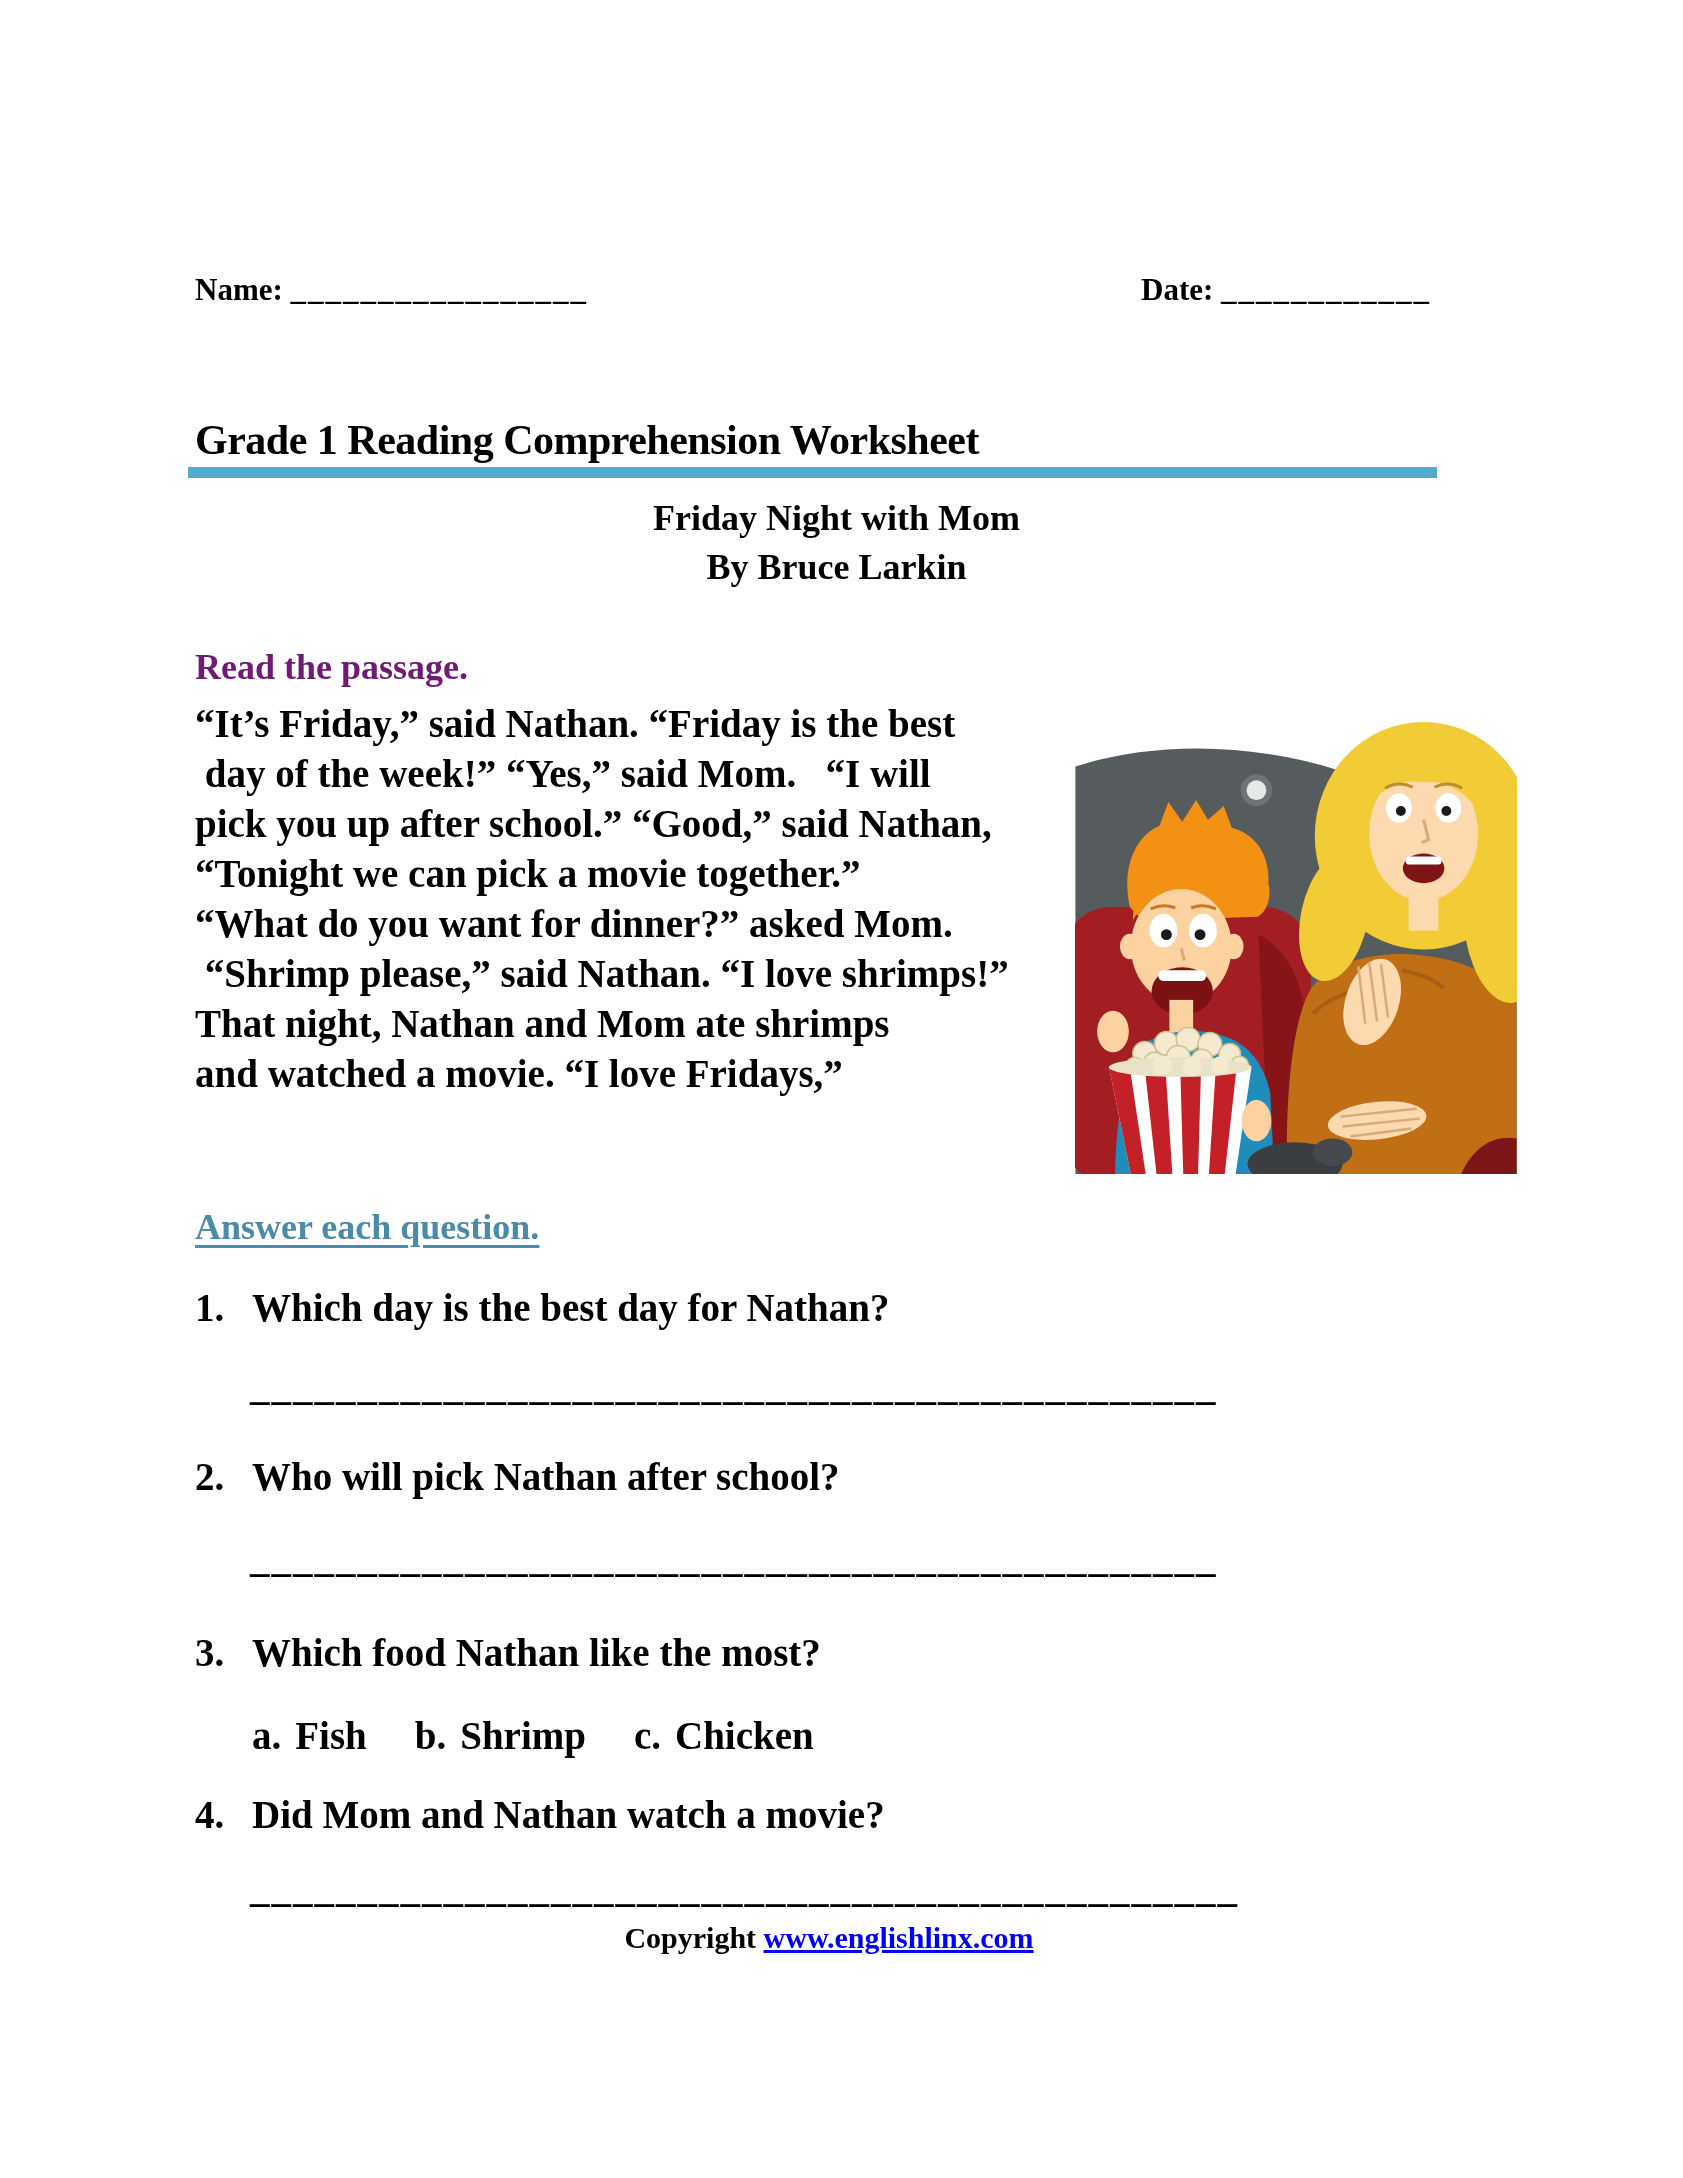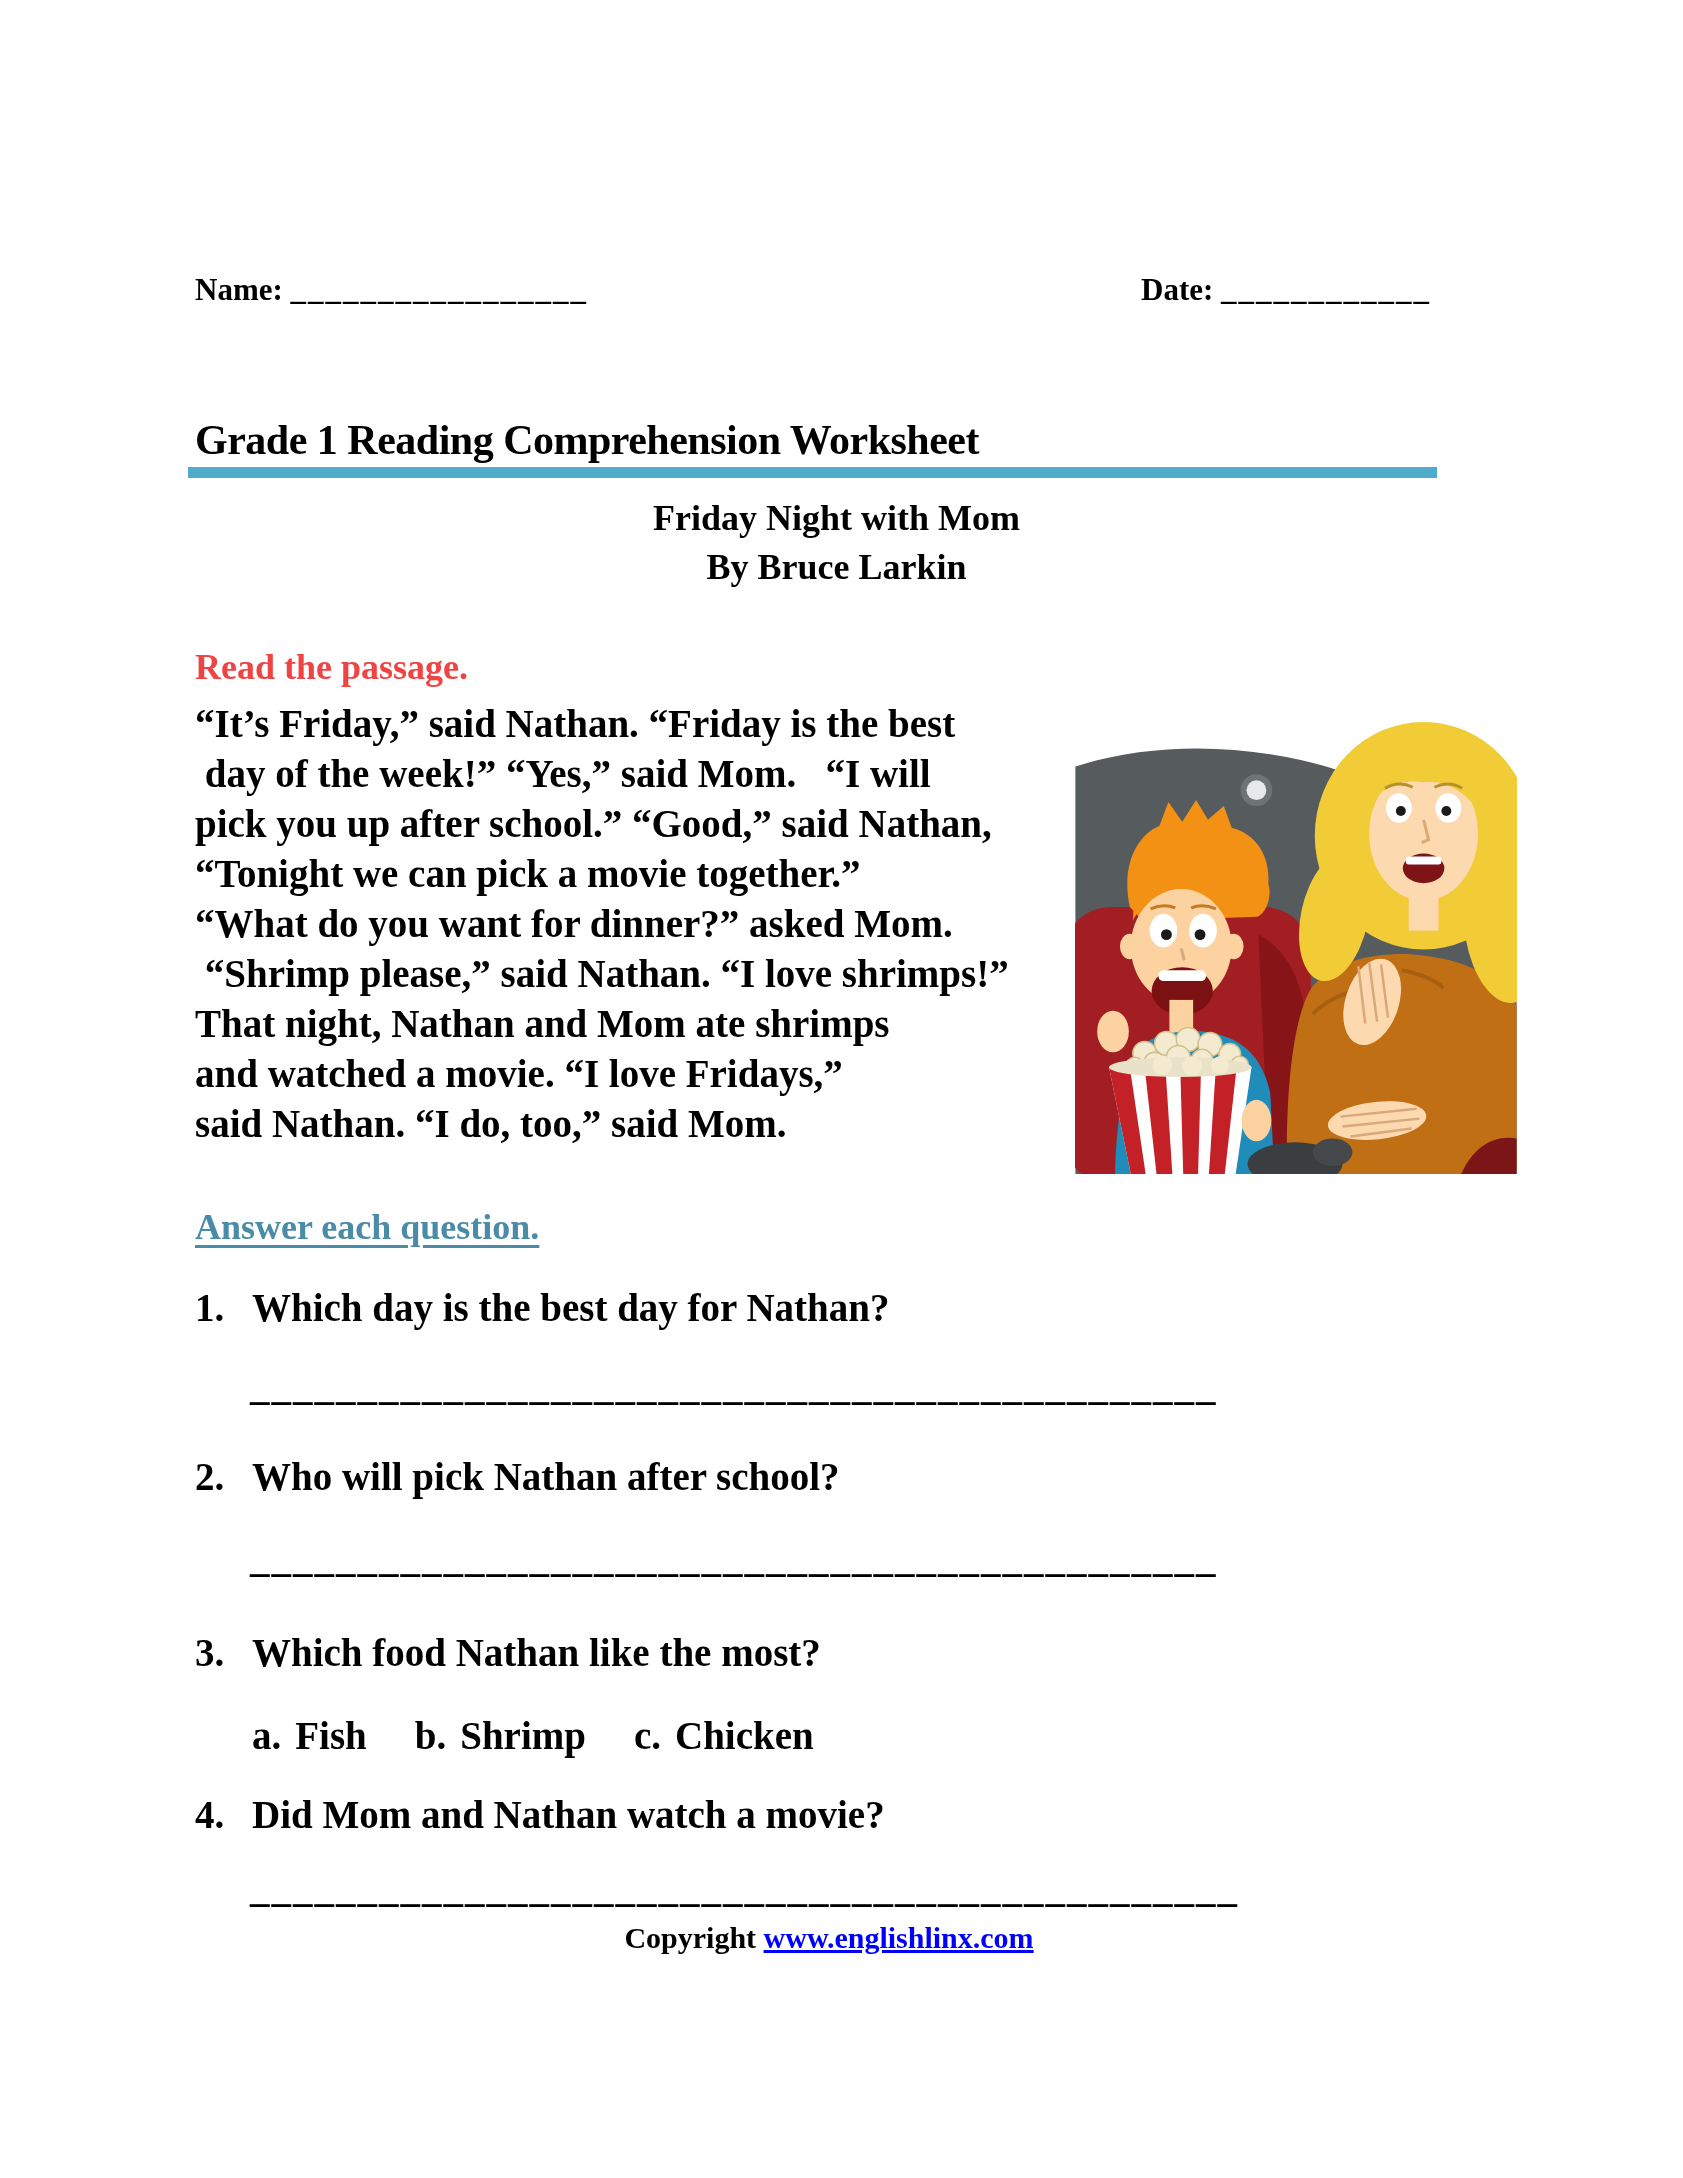--- a/index.html
+++ b/index.html
@@ -12,21 +12,21 @@
   }
   .abs { position:absolute; }
   .hdr-row { font-size:31px; white-space:nowrap; }
   .name-row { left:195px; top:248px; }
   .date-row { left:1141px; top:248px; }
   .uline { letter-spacing:2px; }
   .ws-title { left:195px; top:392px; font-size:42px; letter-spacing:-0.5px; }
   .rule { left:188px; top:443px; width:1249px; height:11px; background:#4FACCB; }
   .story-title  { left:198px; top:473px; width:1277px; text-align:center; font-size:36px; }
   .story-author { left:198px; top:522px; width:1277px; text-align:center; font-size:36px; }
-  .read-heading { left:195px; top:622px; font-size:36px; color:#ef4444; }
+  .read-heading { left:195px; top:622px; font-size:36px; color:#701a75; }
   .passage { left:195px; top:675px; font-size:39px; line-height:50px; }
   .pline { white-space:pre; }
   .illus { position:absolute; left:1075px; top:693px; width:442px; height:457px; }
   .answer-heading {
     left:195px; top:1182px; font-size:36px; color:#4A8BA7;
     text-decoration:underline; text-decoration-thickness:3px; text-underline-offset:6px;
   }
   .q { left:195px; font-size:39px; display:flex; white-space:nowrap; }
   .qnum { flex:0 0 57px; width:57px; }
   .q1 { top:1261px; } .q2 { top:1430px; } .q3 { top:1606px; } .q4 { top:1768px; }
@@ -60,21 +60,20 @@
   <div class="abs read-heading">Read the passage.</div>
   <div class="abs passage">
     <div class="pline">“It’s Friday,” said Nathan. “Friday is the best</div>
     <div class="pline"> day of the week!” “Yes,” said Mom.   “I will</div>
     <div class="pline">pick you up after school.” “Good,” said Nathan,</div>
     <div class="pline">“Tonight we can pick a movie together.”</div>
     <div class="pline">“What do you want for dinner?” asked Mom.</div>
     <div class="pline"> “Shrimp please,” said Nathan. “I love shrimps!”</div>
     <div class="pline">That night, Nathan and Mom ate shrimps</div>
     <div class="pline">and watched a movie. “I love Fridays,”</div>
-    <div class="pline">said Nathan. “I do, too,” said Mom.</div>
   </div>
 
   <svg class="illus" viewBox="0 0 446 462" xmlns="http://www.w3.org/2000/svg">
     <title>Cartoon boy with orange hair holding a striped popcorn bucket sitting beside his blonde mom in a movie theater</title>
 
     <g>
       <path d="M0,50 C70,28 150,26 230,44 C320,64 400,120 446,170 L446,462 L0,462 Z" fill="#565b5e"></path>
       <circle cx="183" cy="74" r="10" fill="#e2e6e7"></circle>
       <circle cx="183" cy="74" r="16" fill="#ffffff" opacity="0.15"></circle>
       <ellipse cx="205" cy="268" rx="16" ry="10" fill="#474b4e"></ellipse>

